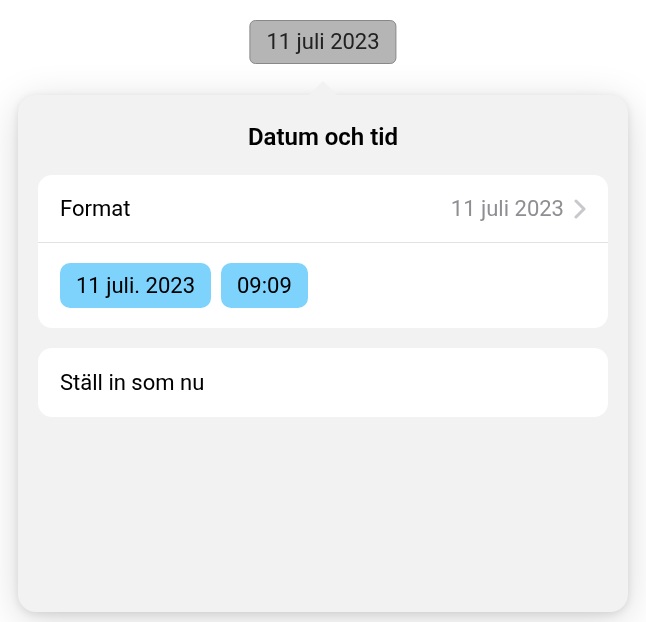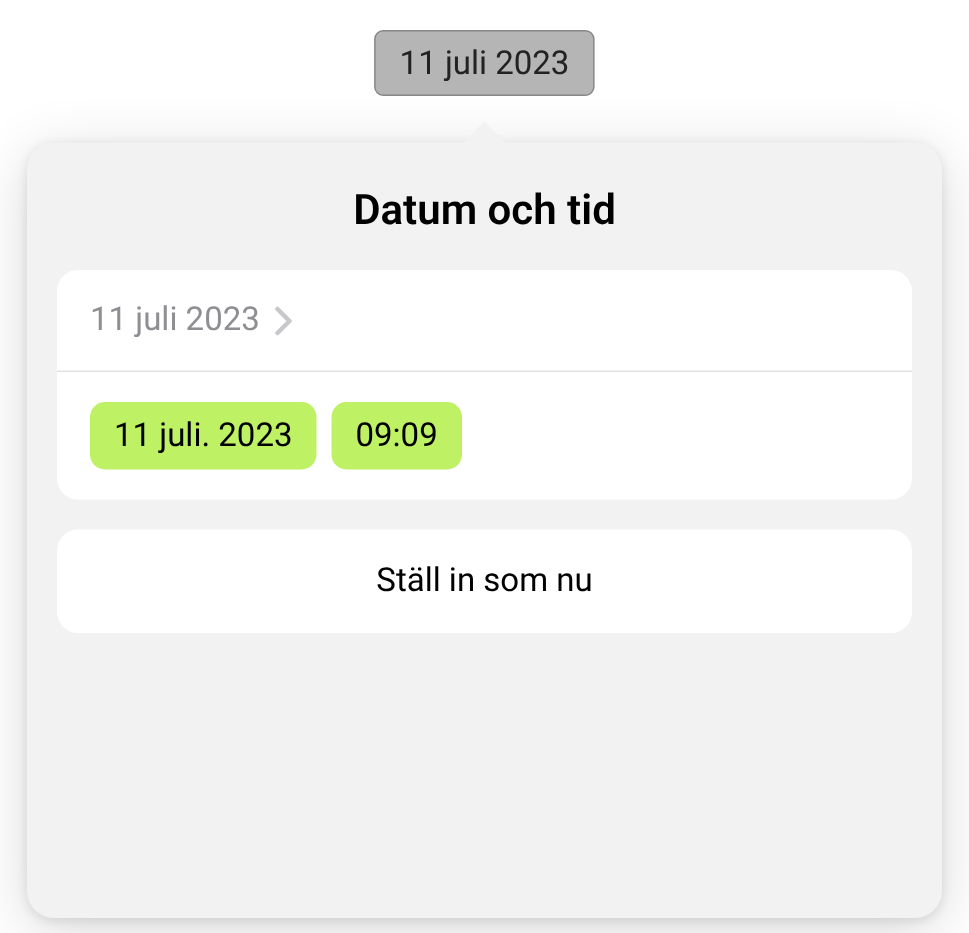--- a/index.html
+++ b/index.html
@@ -50,21 +50,21 @@
       transform: translateX(-50%);
       width: 0;
       height: 0;
       border-left: 16px solid transparent;
       border-right: 16px solid transparent;
       border-bottom: 16px solid #f2f2f3;
     }
 
     .sheet-title {
       text-align: center;
-      font-size: 28px;
+      font-size: 24px;
       font-weight: 600;
       color: #000;
       padding: 28px 0 24px 0;
     }
 
     .card {
       background: #fff;
       border-radius: 14px;
       margin: 0 20px 20px 20px;
       overflow: hidden;
@@ -98,54 +98,54 @@
       color: #8e8e93;
     }
 
     .chevron {
       color: #c7c7cc;
       display: flex;
       align-items: center;
     }
 
     .pill {
-      background: #bef264;
+      background: #7dd3fc;
       border-radius: 10px;
       padding: 10px 16px;
       font-size: 22px;
       color: #000;
     }
 
     .button-card {
       background: #fff;
       border-radius: 14px;
       margin: 0 20px 20px 20px;
       display: flex;
       align-items: center;
-      justify-content: center;
       padding: 22px;
       font-size: 22px;
       color: #000;
       cursor: pointer;
     }
   </style>
 </head>
 <body>
 
 <div class="date-chip">
   <span>11 juli 2023</span>
 </div>
 
 <div class="sheet">
   <div class="sheet-arrow"></div>
 
   <div class="sheet-title">Datum och tid</div>
 
   <div class="card">
     <div class="row row-divider">
+      <span class="row-label">Format</span>
       <div class="row-right">
         <span class="row-value-muted">11 juli 2023</span>
         <span class="chevron">
           <svg width="12" height="20" viewBox="0 0 12 20" fill="none">
             <path d="M2 2 L10 10 L2 18" stroke="#c7c7cc" stroke-width="3" stroke-linecap="round" stroke-linejoin="round"></path>
           </svg>
         </span>
       </div>
     </div>
 

